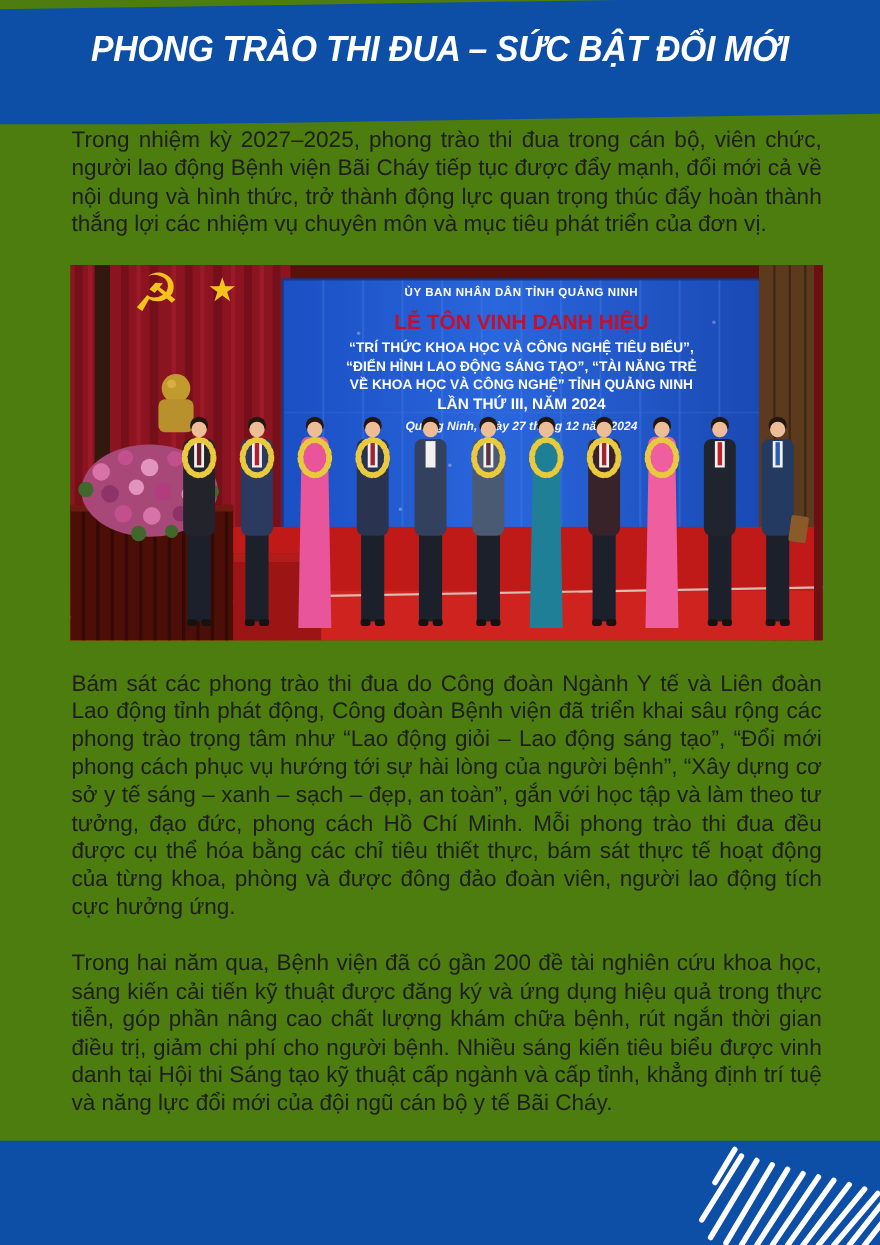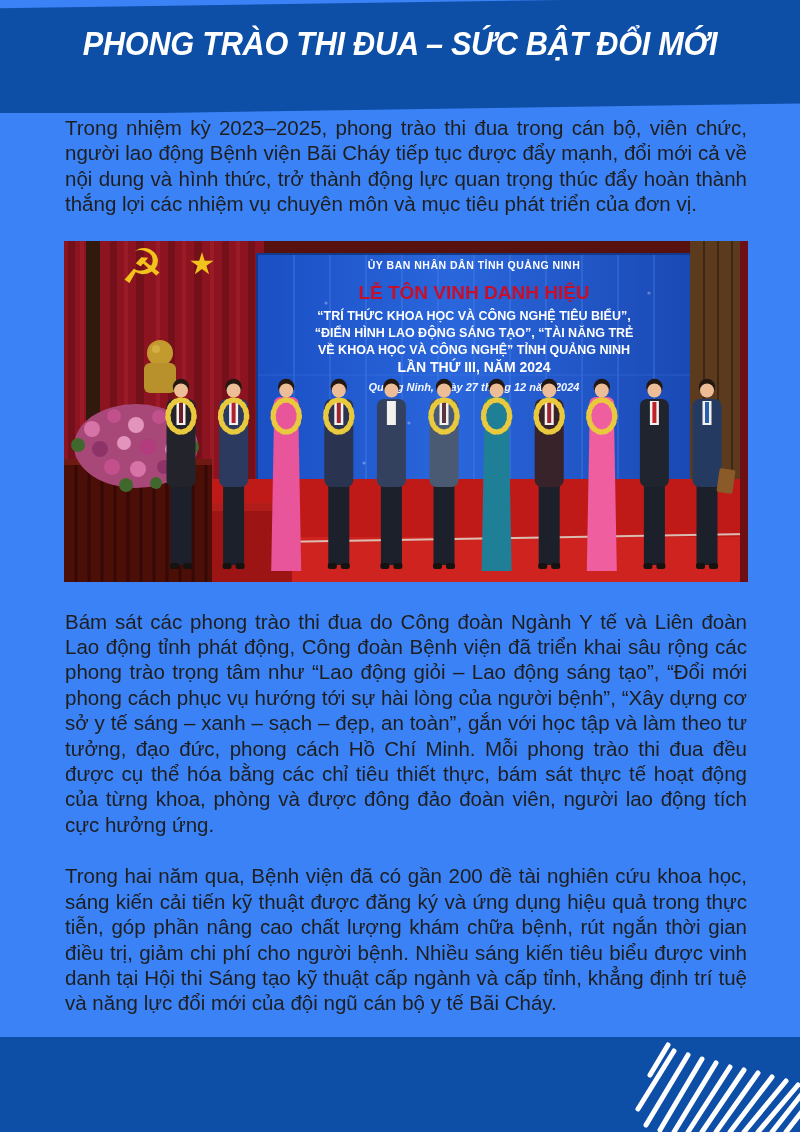--- a/index.html
+++ b/index.html
@@ -1,16 +1,16 @@
 <!DOCTYPE html>
 <html><head>
 <meta charset="utf-8">
 <style>
   html,body{margin:0;padding:0;background:#ffffff;}
-  .page{position:relative;width:800px;height:1132px;background:#3b82f6;overflow:hidden;
+  .page{position:relative;width:800px;height:1132px;background:#4d7c0f;overflow:hidden;
         font-family:"Liberation Sans",sans-serif;}
 
   
   .header-wrap{position:absolute;top:0;left:0;right:0;height:113px;overflow:hidden;}
   .header-band{position:absolute;left:-14px;right:-14px;top:-2px;height:107px;
                background:#0d4ea6;transform:rotate(-0.85deg);transform-origin:86% 50%;}
   .page-title{position:absolute;top:24px;left:0;right:0;margin:0;text-align:center;
               font:italic 700 33px/1.2 "Liberation Sans",sans-serif;color:#ffffff;
               letter-spacing:-0.3px;white-space:nowrap;transform:scaleX(.93);}
 
@@ -32,21 +32,21 @@
 <body>
 
 <div class="page">
 
   <div class="header-wrap">
     <div class="header-band accent-bg" style="background: rgb(13, 78, 166);"></div>
     <h1 class="page-title">PHONG TRÀO THI ĐUA – SỨC BẬT ĐỔI MỚI</h1>
   </div>
 
   <main class="content">
-    <p>Trong nhiệm kỳ 2023–2025, phong trào thi đua trong cán bộ, viên chức, người lao động Bệnh viện Bãi Cháy tiếp tục được đẩy mạnh, đổi mới cả về nội dung và hình thức, trở thành động lực quan trọng thúc đẩy hoàn thành thắng lợi các nhiệm vụ chuyên môn và mục tiêu phát triển của đơn vị.</p>
+    <p>Trong nhiệm kỳ 2027–2025, phong trào thi đua trong cán bộ, viên chức, người lao động Bệnh viện Bãi Cháy tiếp tục được đẩy mạnh, đổi mới cả về nội dung và hình thức, trở thành động lực quan trọng thúc đẩy hoàn thành thắng lợi các nhiệm vụ chuyên môn và mục tiêu phát triển của đơn vị.</p>
 
     <figure class="photo">
       <svg viewBox="0 0 684 341">
         <defs>
           <linearGradient id="scr" x1="0" y1="0" x2="1" y2="0">
             <stop offset="0" stop-color="#1b4fc4"></stop>
             <stop offset="0.45" stop-color="#2a66dc"></stop>
             <stop offset="1" stop-color="#1a49b4"></stop>
           </linearGradient>
         </defs>

